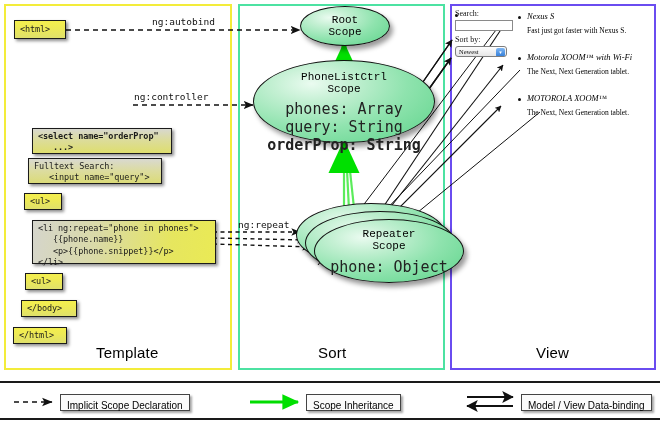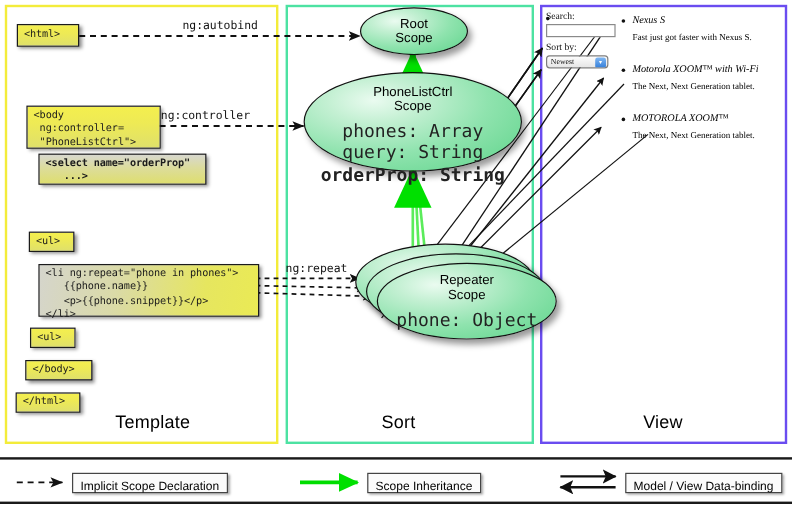--- a/index.html
+++ b/index.html
@@ -67,21 +67,21 @@
     border-radius:50%;
     border:1.6px solid #111;
     background:
       radial-gradient(ellipse at 32% 28%, #eafbf0 0%, #c4f0d3 22%, #8fe3ae 55%, #5cd389 100%);
     box-shadow:3px 4px 5px rgba(0,0,0,.40);
     box-sizing:border-box;
     text-align:center;
     color:#000;
   }
   .ellipse .title{
-    font-family:Liberation Sans, sans-serif;
+    font-family:Liberation Mono, monospace;
     font-size:11px;
     line-height:1.12;
     text-align:center;
   }
   .ellipse .props{
     font-family:"DejaVu Sans Mono","Liberation Mono",monospace;
     font-size:15px;
     line-height:1.22;
     color:#222;
     text-align:right;
@@ -219,27 +219,26 @@
     <path d="M540,112 L345,272" stroke="#111" stroke-width="1.0" fill="none"></path>
 
     <path d="M14,402 L52,402" stroke="#111" stroke-width="1.6" fill="none" stroke-dasharray="5,4" marker-end="url(#ah)"></path>
     <path d="M250,402 L298,402" stroke="#00dd00" stroke-width="3" fill="none" marker-end="url(#ahg)"></path>
     <path d="M467,397 L513,397" stroke="#111" stroke-width="2" fill="none" marker-end="url(#ahbig)"></path>
     <path d="M513,406 L467,406" stroke="#111" stroke-width="2" fill="none" marker-end="url(#ahbig)"></path>
   </svg>
 
   <div class="ybox center" style="left:14px;top:20px;width:52px;height:19px;">&lt;html&gt;</div>
 
-  <div class="ybox" style="left:22px;top:88px;width:112px;height:36px;">&lt;body
- ng:controller=
- "PhoneListCtrl"&gt;</div>
 
   <div class="ybox gray" style="left:32px;top:128px;width:140px;height:26px;">&lt;select name="orderProp"
    ...&gt;</div>
 
+  <div class="ybox gray2" style="left:28px;top:158px;width:134px;height:26px;">Fulltext Search:
+   &lt;input name="query"&gt;</div>
 
   <div class="ybox center" style="left:24px;top:193px;width:38px;height:17px;">&lt;ul&gt;</div>
 
   <div class="ybox fade" style="left:32px;top:220px;width:184px;height:44px;">&lt;li ng:repeat="phone in phones"&gt;
    {{phone.name}}
    &lt;p&gt;{{phone.snippet}}&lt;/p&gt;
 &lt;/li&gt;</div>
 
   <div class="ybox center" style="left:25px;top:273px;width:38px;height:17px;">&lt;ul&gt;</div>
 

